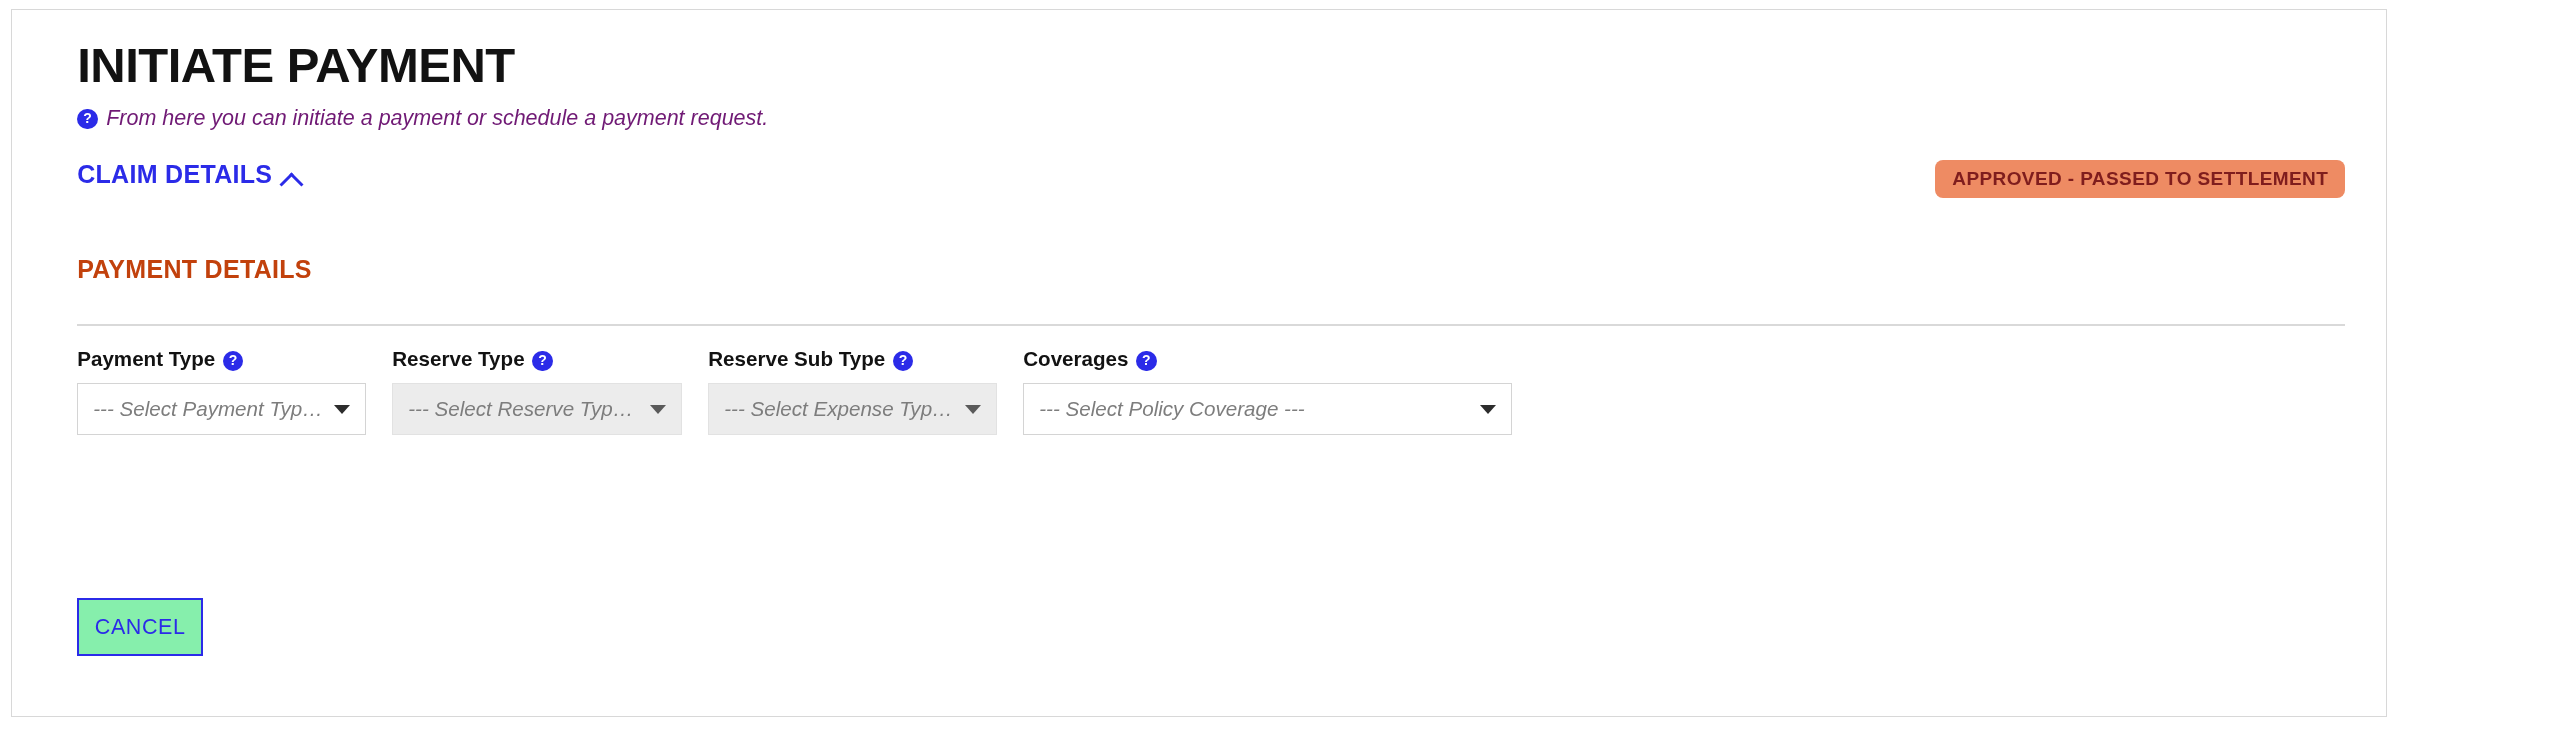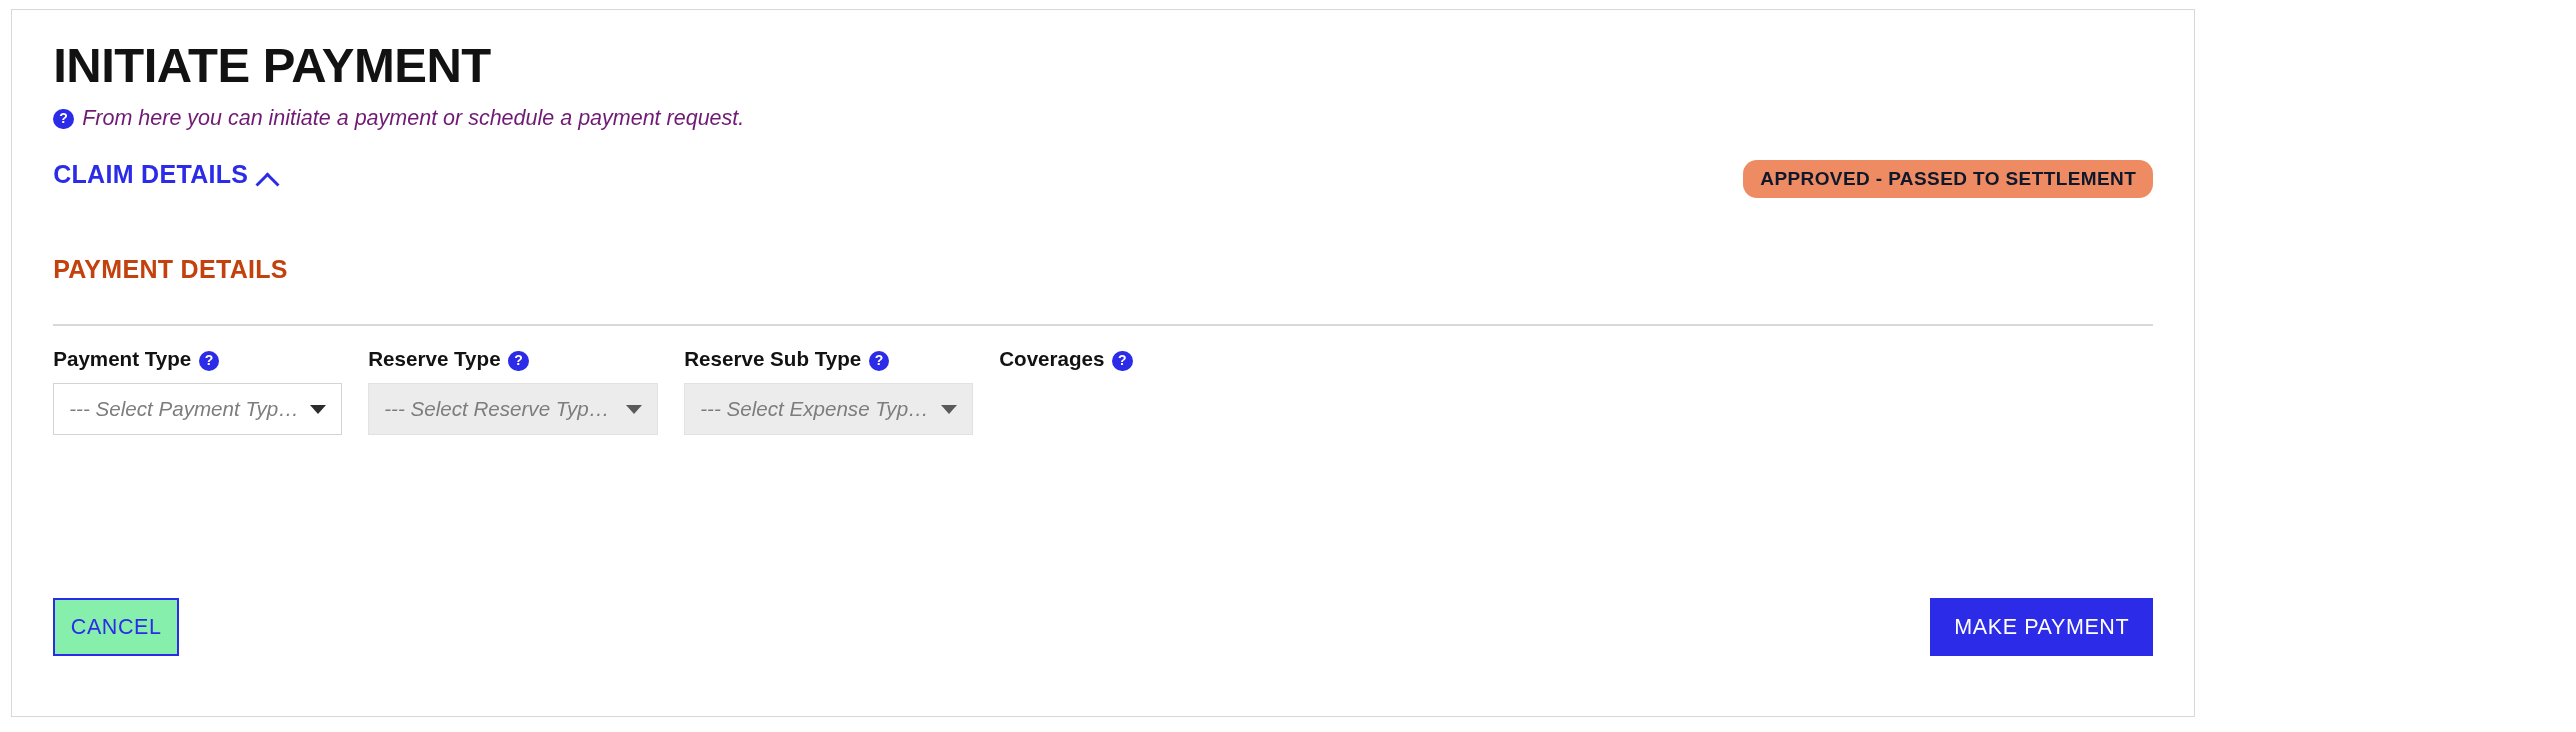--- a/index.html
+++ b/index.html
@@ -13,24 +13,25 @@
   body {
     width: 2576px;
     height: 733px;
     overflow: hidden;
   }
 
   .page-card {
     position: absolute;
     left: 11.2px;
     top: 9.4px;
-    width: 2184px;
+    width: 2376px;
     height: 708px;
     background: #ffffff;
     border: 1.9px solid #d8d8d8;
+    padding-left: 24px;
   }
 
   .card-inner {
     position: relative;
     width: 100%;
     height: 100%;
     padding: 0 41px;
   }
 
   
@@ -116,26 +117,26 @@
     transform: rotate(45deg);
     position: relative;
     top: 3.7px;
   }
 
   .status-badge {
     position: absolute;
     right: 0;
     top: 0;
     background: #EE8B63;
-    color: #0f172a;
+    color: #7f1d1d;
     font-size: 19px;
     font-weight: bold;
     letter-spacing: 0.4px;
     padding: 7.5px 17px 8.4px 17px;
-    border-radius: 14px;
+    border-radius: 8px;
     white-space: nowrap;
     font-family: "Liberation Sans", sans-serif;
   }
 
   
   .section-title {
     position: absolute;
     left: 41px;
     top: 245px;
     margin: 0;
@@ -329,23 +330,26 @@
         </div>
       </div>
 
       <div class="field col-4">
         <div class="field-label">
           <span>Coverages</span>
           <span class="help-icon">
               <span>?</span>
             </span>
         </div>
+        <div class="select-box">
+          <span class="select-placeholder">--- Select Policy Coverage ---</span>
+          <span class="select-caret"></span>
+        </div>
       </div>
 
     </div>
 
     <button class="btn-cancel">CANCEL</button>
 
-    <button class="btn-make-payment">MAKE PAYMENT</button>
 
   </div>
 </div>
 
 
 </body></html>

